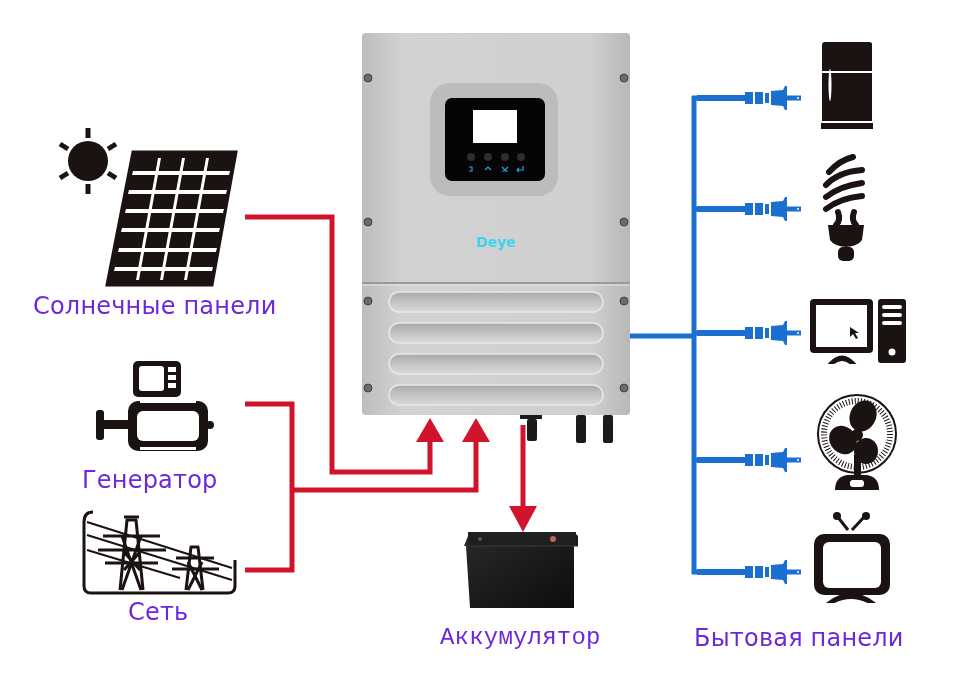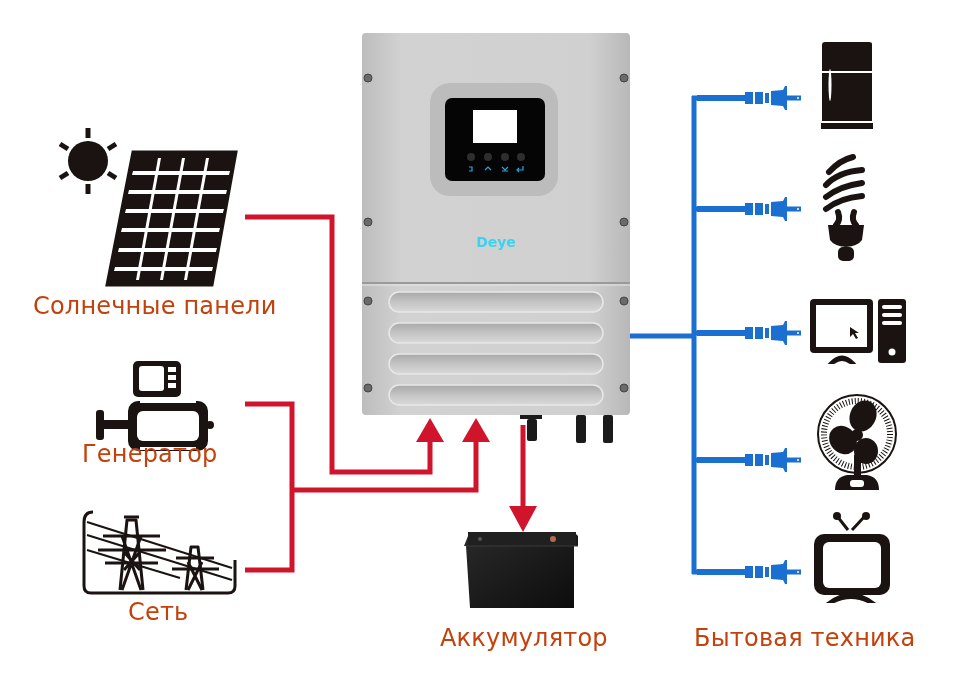--- a/index.html
+++ b/index.html
@@ -1,18 +1,18 @@
 <!DOCTYPE html>
 <html><head>
 <meta charset="utf-8">
 <style>
   html,body{margin:0;padding:0;background:#ffffff;}
   body{width:960px;height:700px;position:relative;overflow:hidden;font-family:"DejaVu Sans","Liberation Sans",sans-serif;}
   svg.main{position:absolute;left:0;top:0;}
-  .label{position:absolute;font-size:24px;color:#c2410c;white-space:nowrap;letter-spacing:0.2px;}
+  .label{position:absolute;font-size:24px;color:#6d28d9;white-space:nowrap;letter-spacing:0.2px;}
 </style>
 </head>
 <body>
 
 <svg class="main" width="960" height="700" viewBox="0 0 960 700" xmlns="http://www.w3.org/2000/svg">
   <defs>
     <linearGradient id="invGrad" x1="0" y1="0" x2="1" y2="0">
       <stop offset="0" stop-color="#bdbdbd"></stop>
       <stop offset="0.15" stop-color="#d2d2d2"></stop>
       <stop offset="0.85" stop-color="#d0d0d0"></stop>
@@ -241,16 +241,16 @@
     <line x1="852" y1="530" x2="865" y2="516" stroke-width="3"></line>
     <circle cx="837" cy="516" r="4" stroke="none"></circle>
     <circle cx="866" cy="516" r="4" stroke="none"></circle>
     <rect x="814" y="534" width="76" height="61" rx="10" stroke="none"></rect>
     <rect x="823" y="542" width="58" height="46" rx="6" fill="#fff" stroke="none"></rect>
     <path d="M829,602 Q851,586 873,602 L868,602 Q851,594 834,602 Z" stroke-width="2"></path>
   </g>
 </svg>
 
 <div class="label" style="left:33px;top:292px;">Солнечные панели</div>
-<div class="label" style="left:82px;top:440px;">Генератор</div>
+<div class="label" style="left:82px;top:466px;">Генератор</div>
 <div class="label" style="left:128px;top:598px;">Сеть</div>
-<div class="label" style="left:440px;top:624px;">Аккумулятор</div>
-<div class="label" style="left:694px;top:624px;">Бытовая техника</div>
+<div class="label" style="left:440px;top:624px;font-family:Liberation Mono, monospace;">Аккумулятор</div>
+<div class="label" style="left:694px;top:624px;">Бытовая панели</div>
 
 </body></html>

